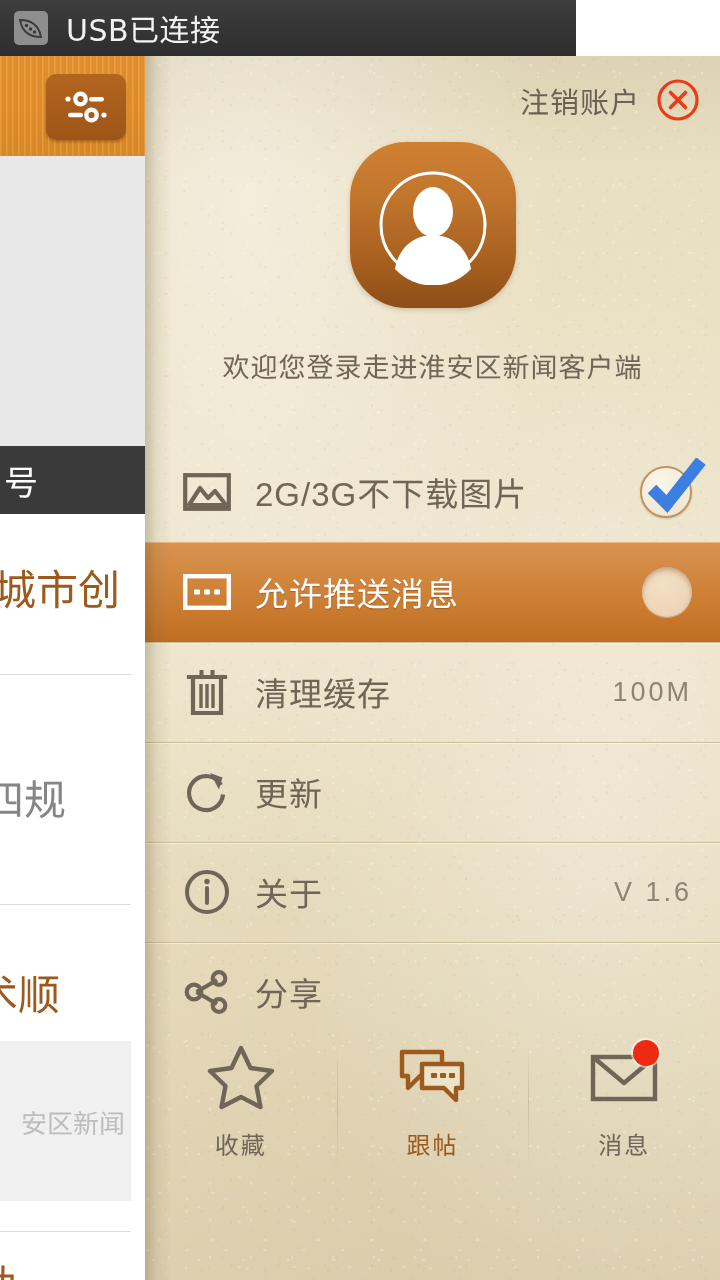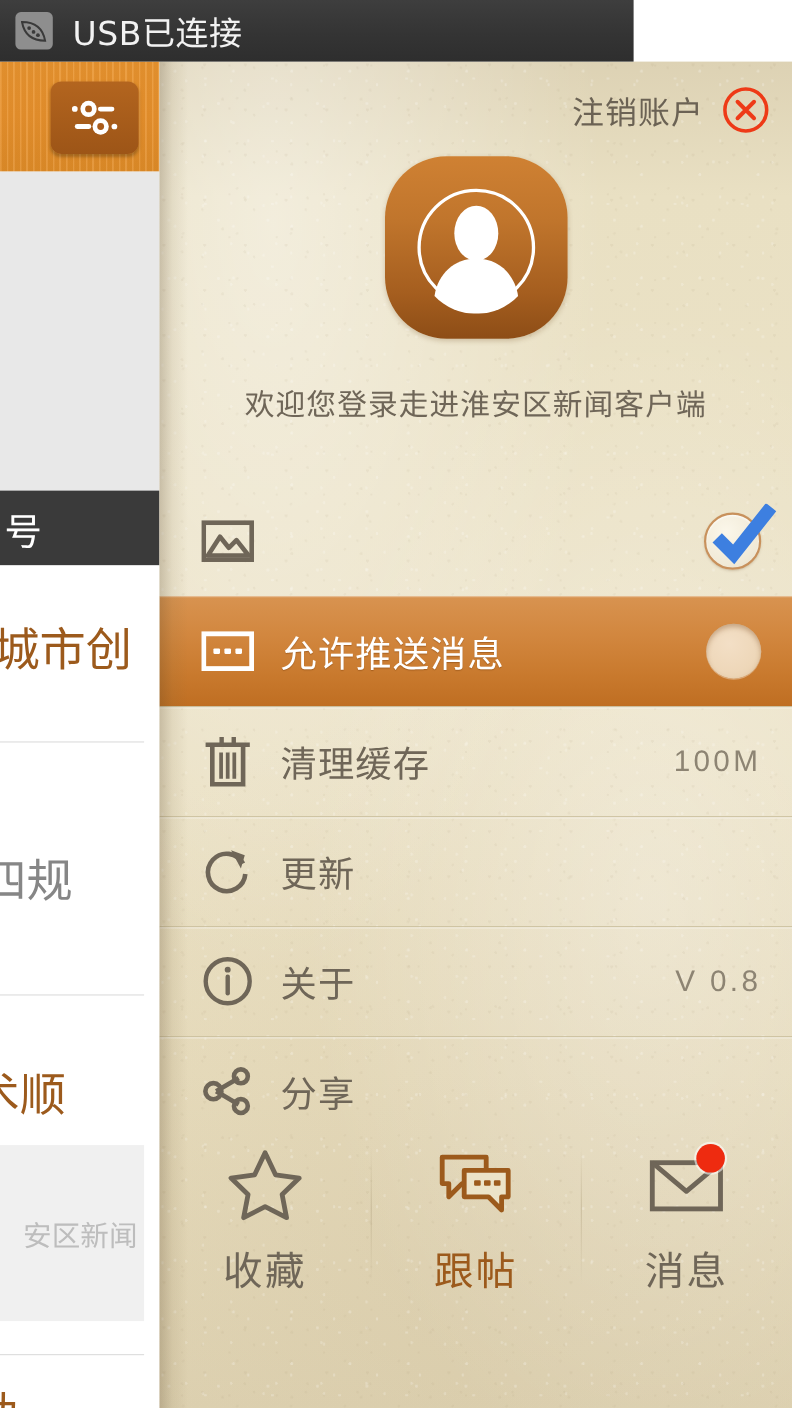--- a/index.html
+++ b/index.html
@@ -165,21 +165,21 @@
   }
   .tab{
     flex:1; display:flex; flex-direction:column; align-items:center; gap:14px;
     position:relative; padding-top:6px;
   }
   .tab + .tab::before{
     content:""; position:absolute; left:0; top:6px; width:1px; height:126px;
     background:linear-gradient(to bottom, rgba(180,165,130,0) 0%, rgba(175,160,125,.45) 45%, rgba(180,165,130,0) 100%);
   }
   .tab-icon{ position:relative; width:74px; height:70px; display:flex; align-items:center; justify-content:center; }
-  .tab-label{ font-size:36px; color:#6f6658; letter-spacing:2px; }
+  .tab-label{ font-size:24px; color:#6f6658; letter-spacing:2px; }
   .tab.accent .tab-label{ color:#9c5a1c; }
   .badge{
     position:absolute; right:2px; top:-2px; width:26px; height:26px; border-radius:50%;
     background:#ee2b10; box-shadow:0 0 0 2px rgba(255,255,255,.55);
   }
 </style>
 </head>
 <body>
 
 <div id="screen">
@@ -252,20 +252,21 @@
 
     <div class="list">
 
       <div class="row">
         <span class="row-icon">
           <svg width="48" height="42" viewBox="0 0 48 42">
             <rect x="2.2" y="4.2" width="43.6" height="33.6" fill="none" stroke="#6f6658" stroke-width="4.2"></rect>
             <path d="M6 34 L17 17 L25 27 L32 20 L43 34 Z" fill="none" stroke="#6f6658" stroke-width="4.2" stroke-linejoin="round"></path>
           </svg>
         </span>
+        <span class="row-label">2G/3G不下载图片</span>
         <span class="toggle-on">
           <span class="disc"></span>
           <svg class="tick" viewBox="0 0 62 58">
             <path d="M8 31 L23 46 L57 3" fill="none" stroke="#3d7fe0" stroke-width="12" stroke-linecap="butt" stroke-linejoin="miter"></path>
           </svg>
         </span>
       </div>
 
       <div class="row active">
         <span class="row-icon">
@@ -307,21 +308,21 @@
 
       <div class="row">
         <span class="row-icon">
           <svg width="48" height="48" viewBox="0 0 48 48">
             <circle cx="24" cy="24" r="20" fill="none" stroke="#6f6658" stroke-width="4"></circle>
             <circle cx="24" cy="13.5" r="2.7" fill="#6f6658"></circle>
             <path d="M24 20 V35" stroke="#6f6658" stroke-width="4" stroke-linecap="round"></path>
           </svg>
         </span>
         <span class="row-label">关于</span>
-        <span class="row-value">V 0.8</span>
+        <span class="row-value">V 1.6</span>
       </div>
 
       <div class="row">
         <span class="row-icon">
           <svg width="48" height="46" viewBox="0 0 48 46">
             <path d="M13.5 23 L34 11 M13.5 23 L34 35" stroke="#6f6658" stroke-width="4.2"></path>
             <circle cx="11" cy="23" r="7.3" fill="none" stroke="#6f6658" stroke-width="4.2"></circle>
             <circle cx="36" cy="9.5" r="6.3" fill="none" stroke="#6f6658" stroke-width="4.2"></circle>
             <circle cx="36" cy="36.5" r="6.3" fill="none" stroke="#6f6658" stroke-width="4.2"></circle>
           </svg>

